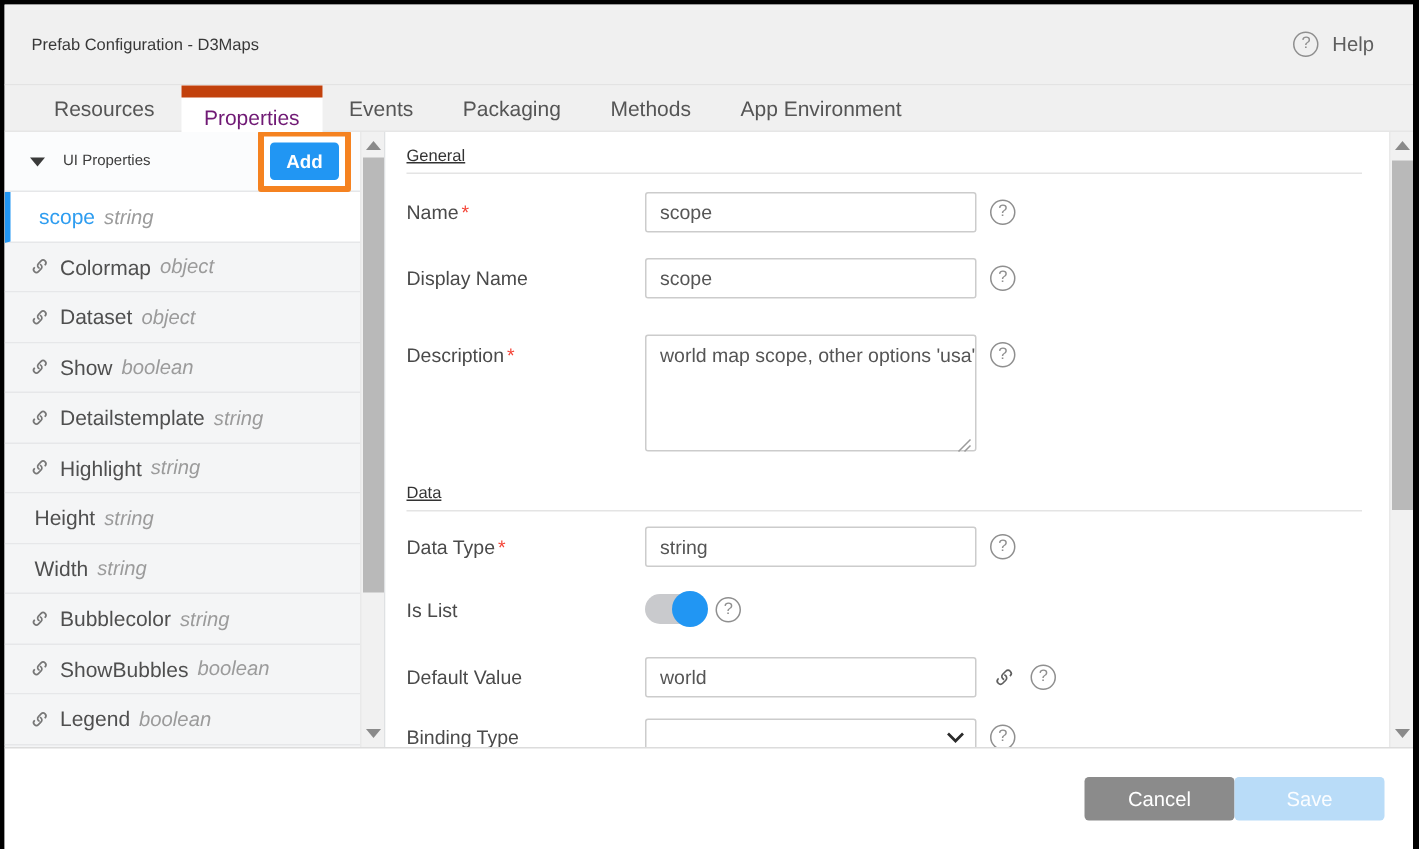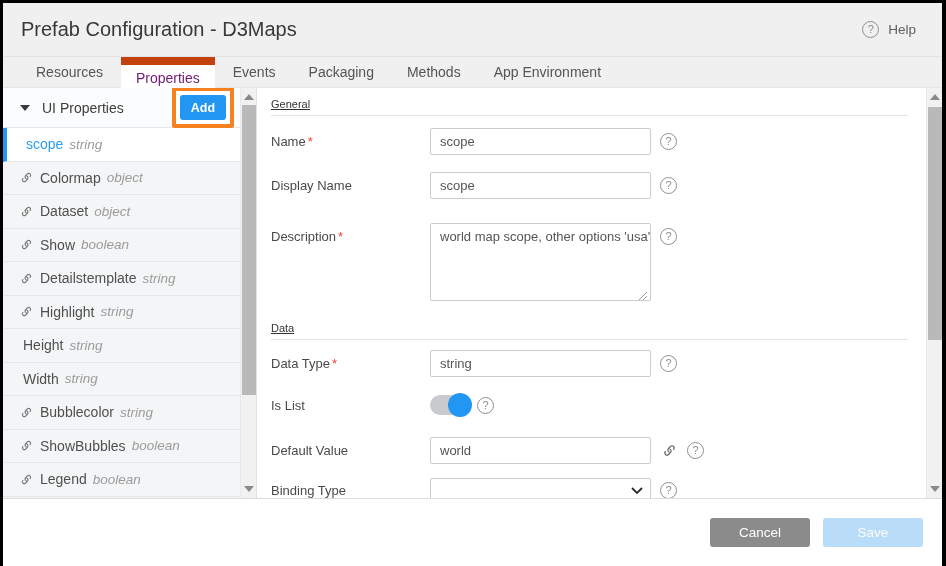--- a/index.html
+++ b/index.html
@@ -9,21 +9,21 @@
   .frame {
     width:946px; height:566px; position:relative; background:#fff;
     border:solid #000; border-width:3px 4px 0 3px; overflow:hidden;
   }
 
   
   .header {
     height:54px; background:#f0f0f0; border-bottom:1px solid #e3e3e3;
     display:flex; align-items:center; padding:0 26px 0 18px;
   }
-  .title { font-size:20px; color:#383838; }
+  .title { font-size:11px; color:#383838; }
   .help-area { margin-left:auto; display:flex; align-items:center; gap:9px; color:#5f5f5f; font-size:13.5px; cursor:pointer; }
   .circle-q {
     width:17px; height:17px; border:1.5px solid #8f8f8f; border-radius:50%;
     color:#8f8f8f; font-size:11px; line-height:1; display:flex; align-items:center; justify-content:center;
     flex-shrink:0;
   }
 
   
   .tabbar { height:31px; background:#f0f0f0; display:flex; padding-left:18px; border-bottom:1px solid #e6e6e6; }
   .tab { padding:0 15px; line-height:30px; font-size:14px; color:#555; cursor:pointer; margin-right:3px; white-space:nowrap; }
@@ -32,21 +32,21 @@
   
   .body { display:flex; height:410px; }
 
   
   .sidebar { width:254px; position:relative; background:#f4f5f6; border-right:1px solid #dfe1e3; overflow:hidden; flex-shrink:0; }
   .side-header {
     height:40px; background:#fbfcfd; border-bottom:1px solid #e6e7e9;
     display:flex; align-items:center; padding:0 22px 0 17px; position:relative;
   }
   .caret-down { width:0; height:0; border-left:5px solid transparent; border-right:5px solid transparent; border-top:6px solid #3a3a3a; margin-right:12px; cursor:pointer; flex-shrink:0; }
-  .side-title { font-size:14px; color:#3c3c3c; }
+  .side-title { font-size:10px; color:#3c3c3c; }
   .add-ring { margin-left:auto; border:4px solid #f58220; background:#fff; padding:4px; border-radius:2px; position:relative; z-index:3; }
   .add-btn {
     display:block; width:46px; height:25px; background:#2196f3; color:#fff;
     border:none; border-radius:3px; font-weight:bold; font-size:12.5px; cursor:pointer;
     font-family:"Liberation Sans","DejaVu Sans",sans-serif;
   }
   .side-list { overflow:hidden; height:370px; }
   .side-item {
     height:33.5px; display:flex; align-items:center;
     padding:0 20px 0 20px; border-bottom:1px solid #e6e7e9;
@@ -104,21 +104,21 @@
   .r-display { margin-top:17px; }
   .r-desc { margin-top:24px; }
   .r-dtype { margin-top:10px; }
   .r-islist { margin-top:18px; }
   .r-default { margin-top:22px; }
   .r-binding { margin-top:14px; }
 
   
   .footer {
     height:68px; background:#fff; border-top:1px solid #dcdcdc;
-    display:flex; justify-content:flex-end; padding:19px 19px 0 0; gap:13px;
+    display:flex; justify-content:flex-end; padding:19px 19px 0 0; 
   }
   .btn { width:100px; height:29px; border:none; border-radius:3px; font-size:13.5px; cursor:pointer; font-family:"Liberation Sans","DejaVu Sans",sans-serif; }
   .btn-cancel { background:#8b8b8b; color:#fff; }
   .btn-save { background:#b9dcf8; color:#fbfdff; cursor:default; }
 </style>
 </head>
 <body>
 
 <div class="frame">
 

